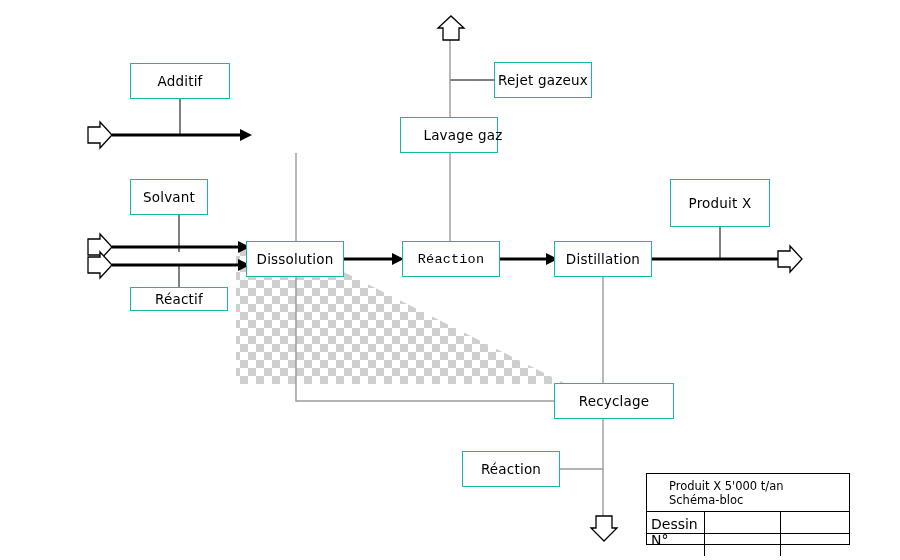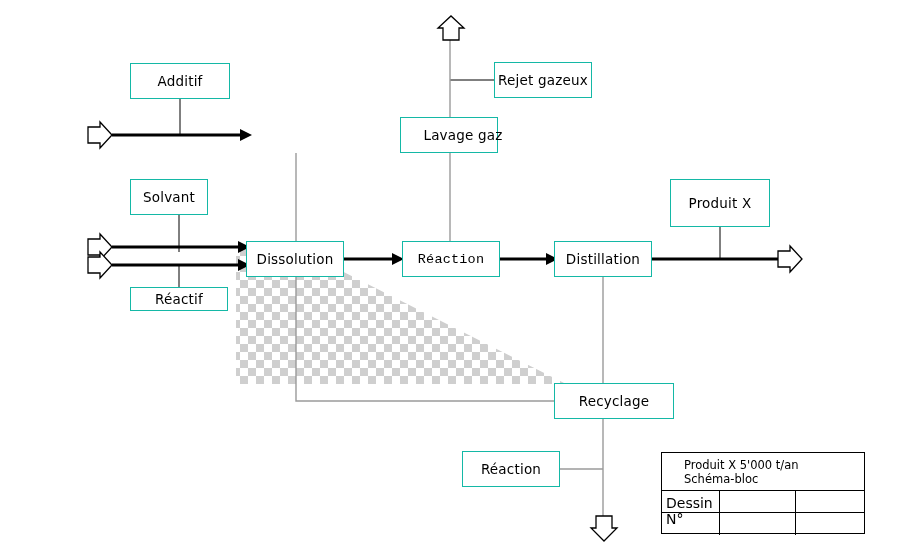--- a/index.html
+++ b/index.html
@@ -189,21 +189,21 @@
   <div class="box" style="left:130px; top:287px; width:98px; height:24px;justify-content:center;">
     <span>Réactif</span>
   </div>
   <div class="box" style="left:554px; top:383px; width:120px; height:36px;">
     <span>Recyclage</span>
   </div>
   <div class="box" style="left:462px; top:451px; width:98px; height:36px;">
     <span>Réaction</span>
   </div>
 
-  <div class="titleblock" style="left:646px; top:452px; width:204px; height:82px;margin-left:15px;">
+  <div class="titleblock" style="left:646px; top:473px; width:204px; height:72px;">
     <div class="tb-top">
       <div>Produit X 5'000 t/an</div>
       <div>Schéma-bloc</div>
     </div>
     <div class="tb-row">
       <div class="tb-cell-a">Dessin N°</div>
       <div class="tb-cell-b"></div>
       <div class="tb-cell-c"></div>
     </div>
     <div class="tb-row tb-bottom" style="border-bottom:none;">

